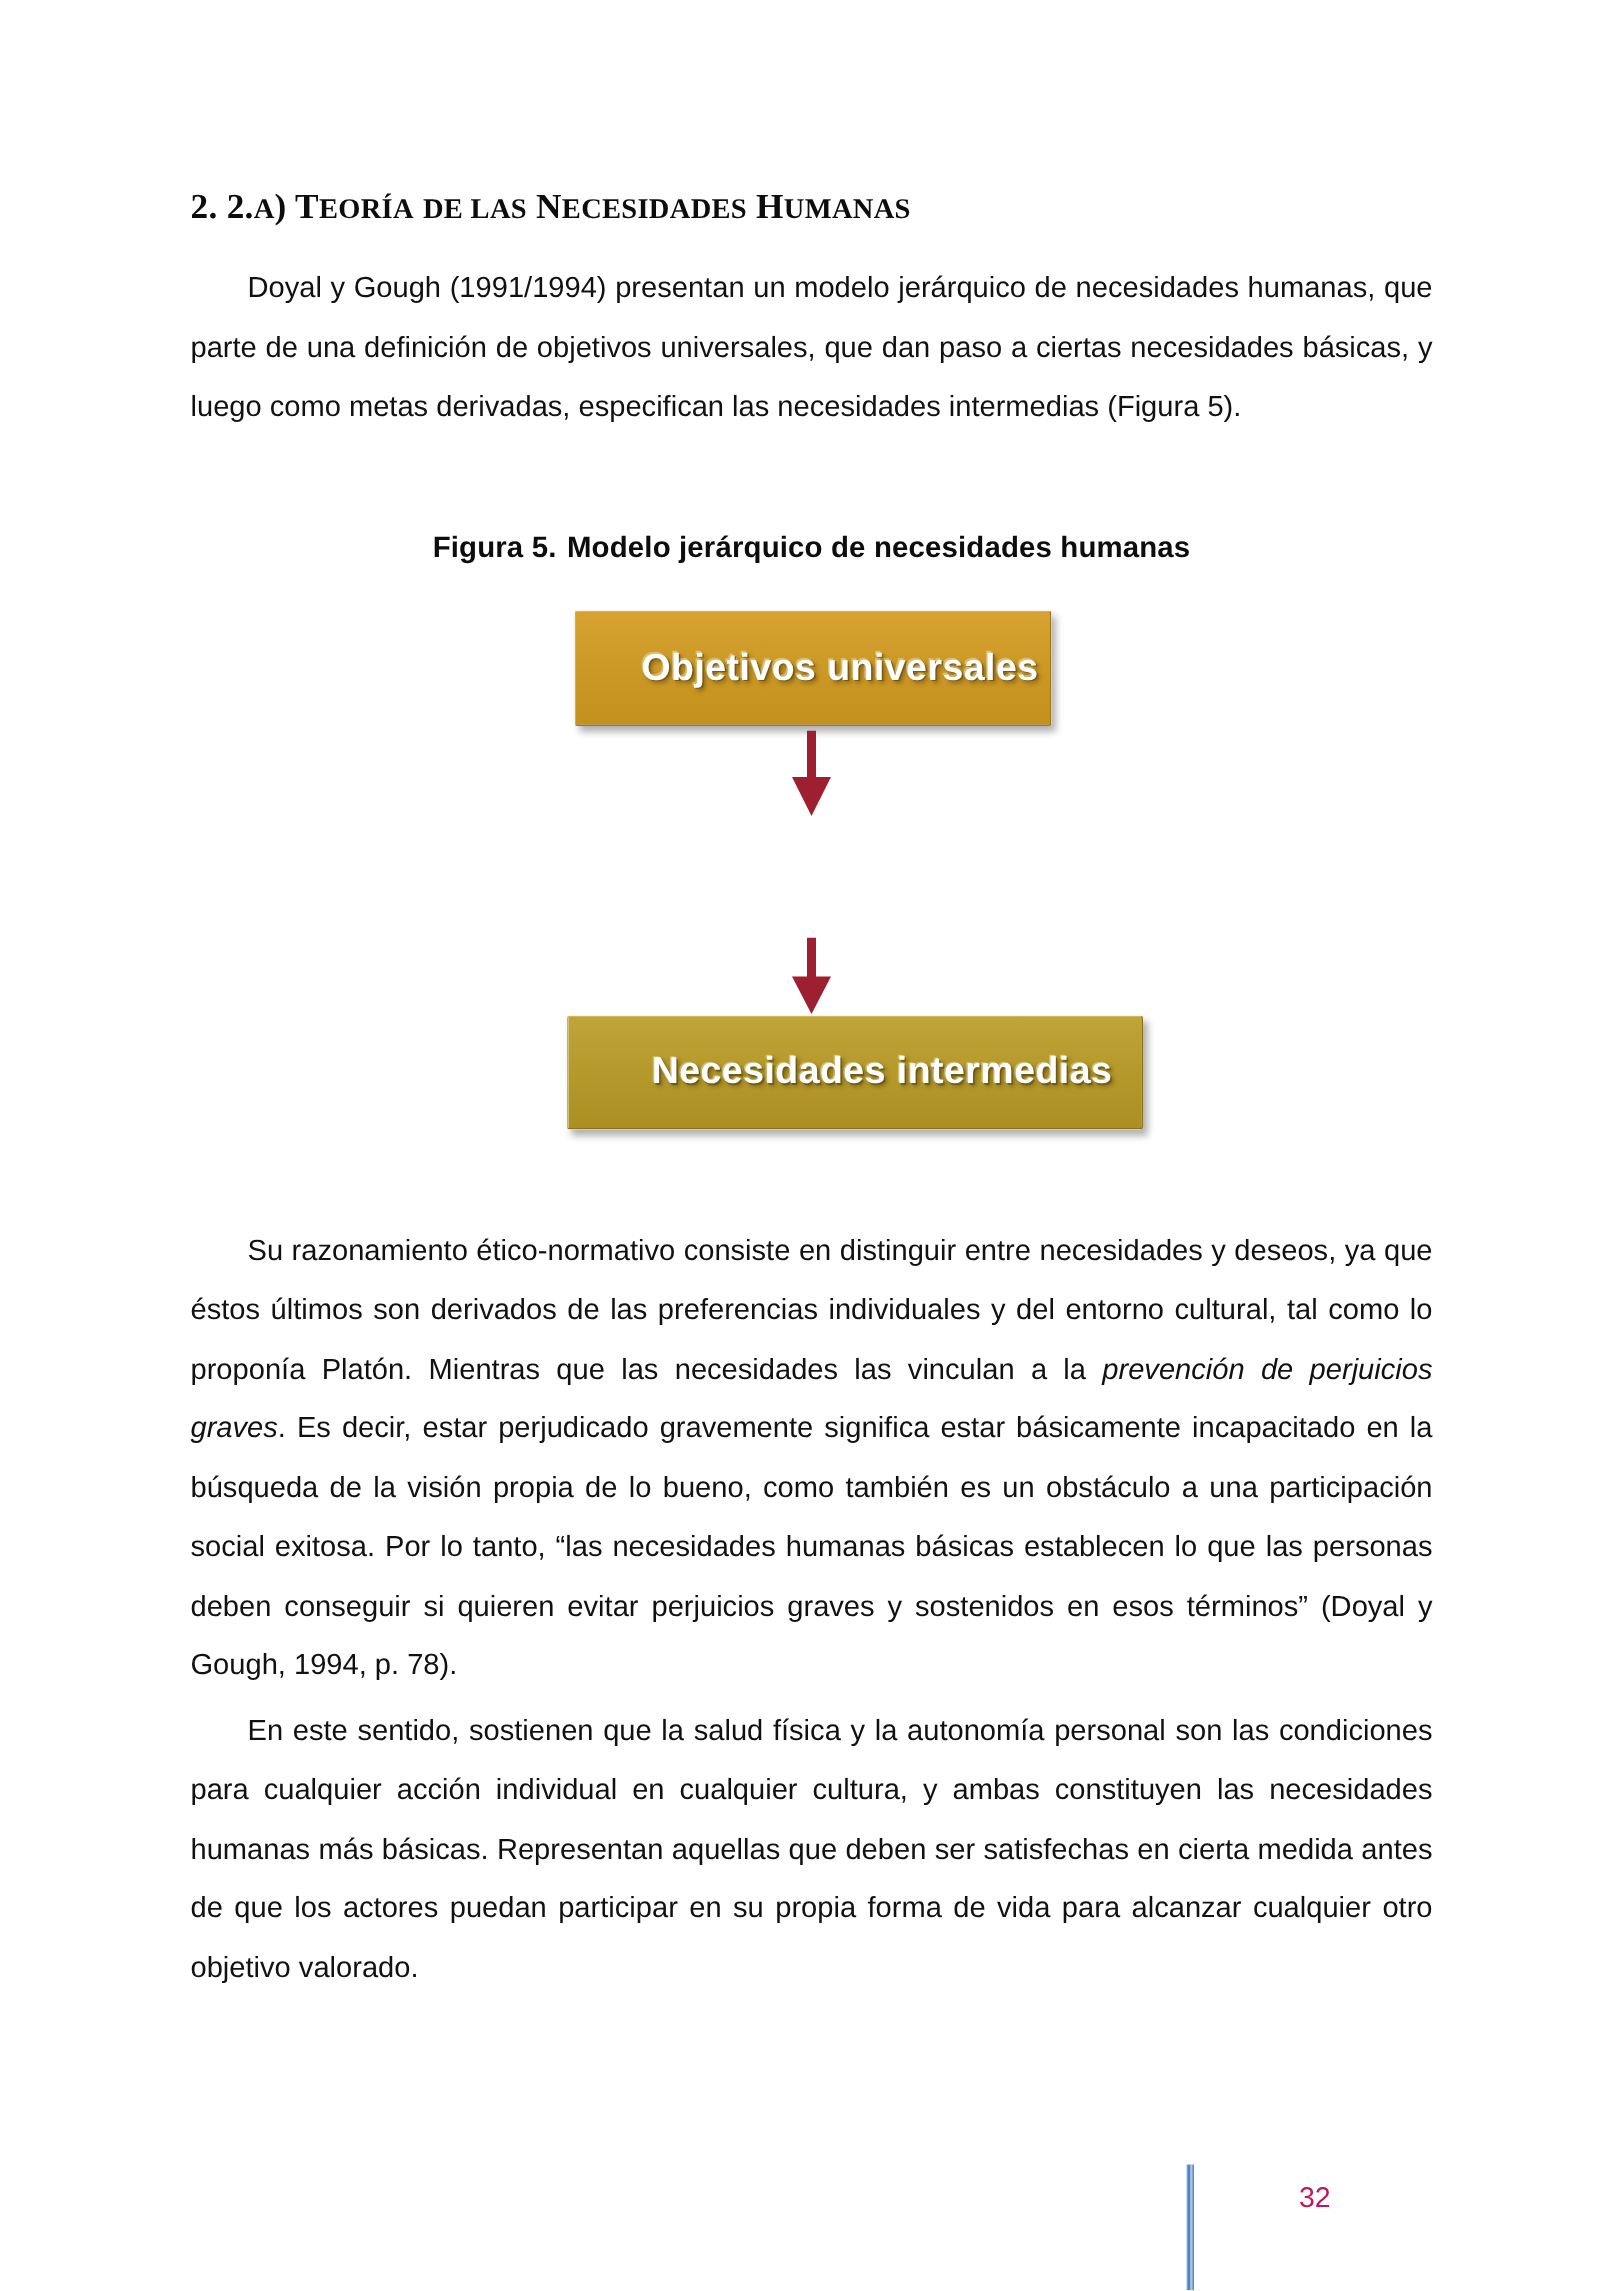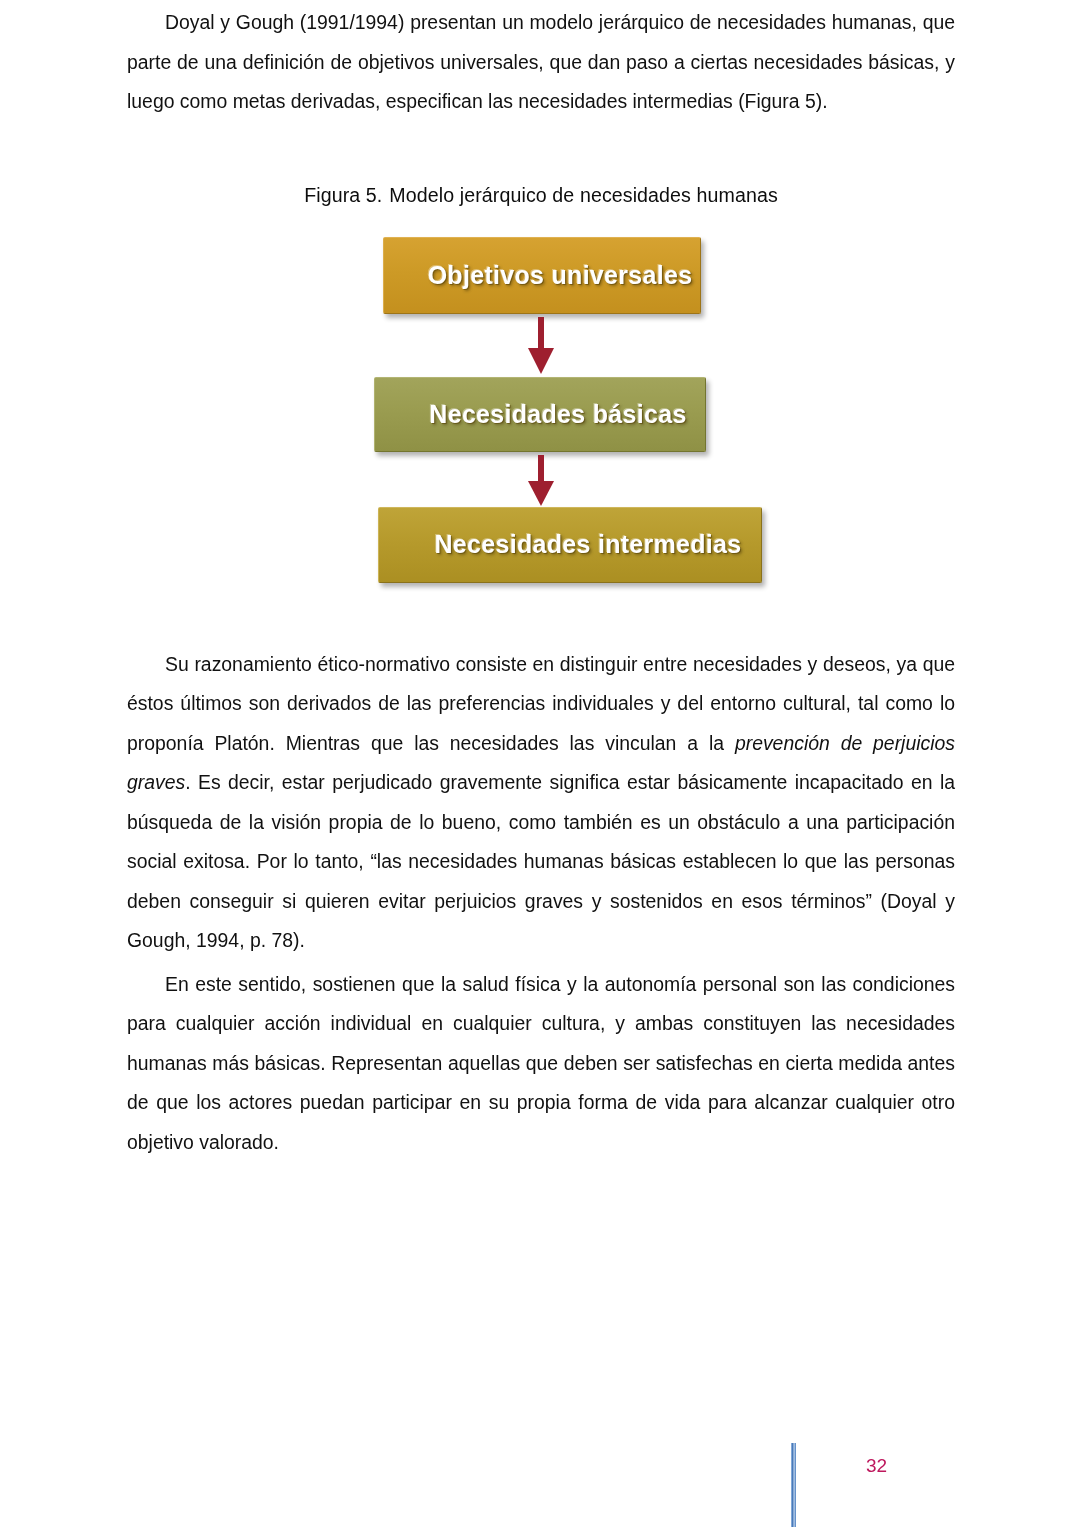--- a/index.html
+++ b/index.html
@@ -51,36 +51,36 @@
   
   p.body {
     font-size: 19.4px;
     line-height: 39.5px;
     text-align: justify;
     margin: 0;
     color: #111111;
     text-justify: inter-word;
   }
   p.body.first {
-    margin-top: 3px;
+    margin-top: 21px;
   }
   p.indent {
     text-indent: 38px;
   }
   .it { font-style: italic; }
   .ul { text-underline-offset: 2px; }
 
   
   .figure-block {
     margin-top: 62px;
     text-align: center;
   }
   .fig-caption {
     font-size: 19.6px;
-    font-weight: normal;
+    font-weight: bold;
     color: #0d0d0d;
     letter-spacing: 0.1px;
   }
   .fig-caption .gap { display: inline-block; width: 7px; }
 
   .diagram {
     position: relative;
     width: 360px;
     height: 360px;
     margin: 22px auto 0 auto;
@@ -180,20 +180,23 @@
     font-size: 19px;
     color: #be185d;
   }
 </style>
 </head>
 <body>
 
 <div class="page">
   <div class="content">
 
+    <h1 class="heading">
+      <span class="num">2. 2.</span><span class="sc">a</span><span class="num">) </span><span class="cap">T</span><span class="sc">eoría</span>&nbsp;<span class="sc">de las</span>&nbsp;<span class="cap">N</span><span class="sc">ecesidades</span>&nbsp;<span class="cap">H</span><span class="sc">umanas</span>
+    </h1>
 
     <p class="body first indent">Doyal y Gough (1991/1994) presentan un modelo jerárquico de necesidades humanas, que parte de una definición de objetivos universales, que dan paso a ciertas necesidades básicas, y luego como metas derivadas, especifican las necesidades intermedias (Figura 5).</p>
 
     <div class="figure-block">
 
       <div class="fig-caption">
         <span>Figura 5.</span><span class="gap"></span><span>Modelo jerárquico de necesidades humanas</span>
       </div>
 
       <div class="diagram">
@@ -202,23 +205,20 @@
           <span class="label">Objetivos universales</span>
         </div>
 
         <div class="arrow" id="arrow-1">
           <svg width="44" height="58" viewBox="0 0 44 58" xmlns="http://www.w3.org/2000/svg">
             <rect x="19" y="0" width="6" height="34" fill="#9e1f2f"></rect>
             <polygon points="9,31 35,31 22,57" fill="#9e1f2f"></polygon>
           </svg>
         </div>
 
-        <div class="dbox" id="box-basicas">
-          <span class="label">Necesidades básicas</span>
-        </div>
 
         <div class="arrow" id="arrow-2">
           <svg width="44" height="52" viewBox="0 0 44 52" xmlns="http://www.w3.org/2000/svg">
             <rect x="19" y="0" width="6" height="29" fill="#9e1f2f"></rect>
             <polygon points="9,26 35,26 22,51" fill="#9e1f2f"></polygon>
           </svg>
         </div>
 
         <div class="dbox" id="box-intermedias">
           <span class="label">Necesidades intermedias</span>

